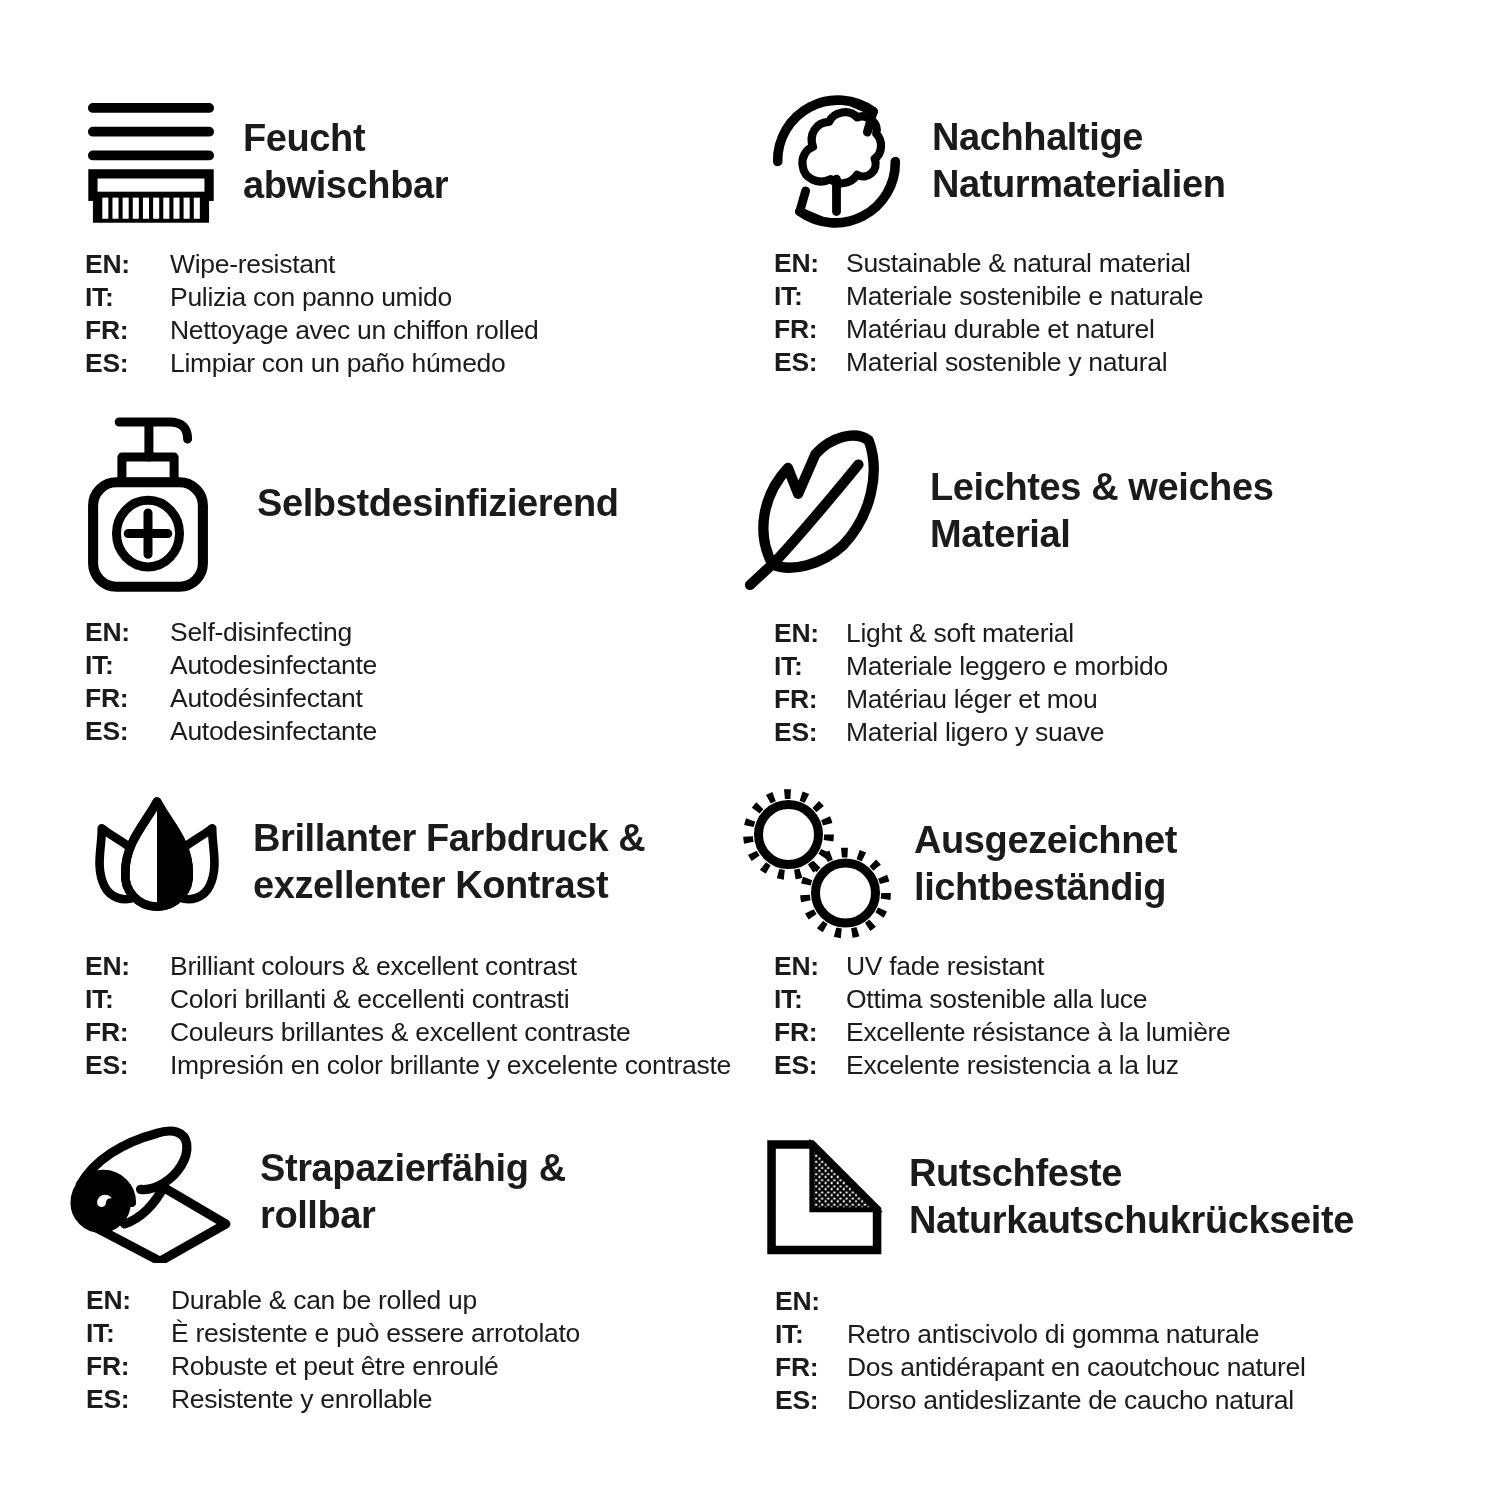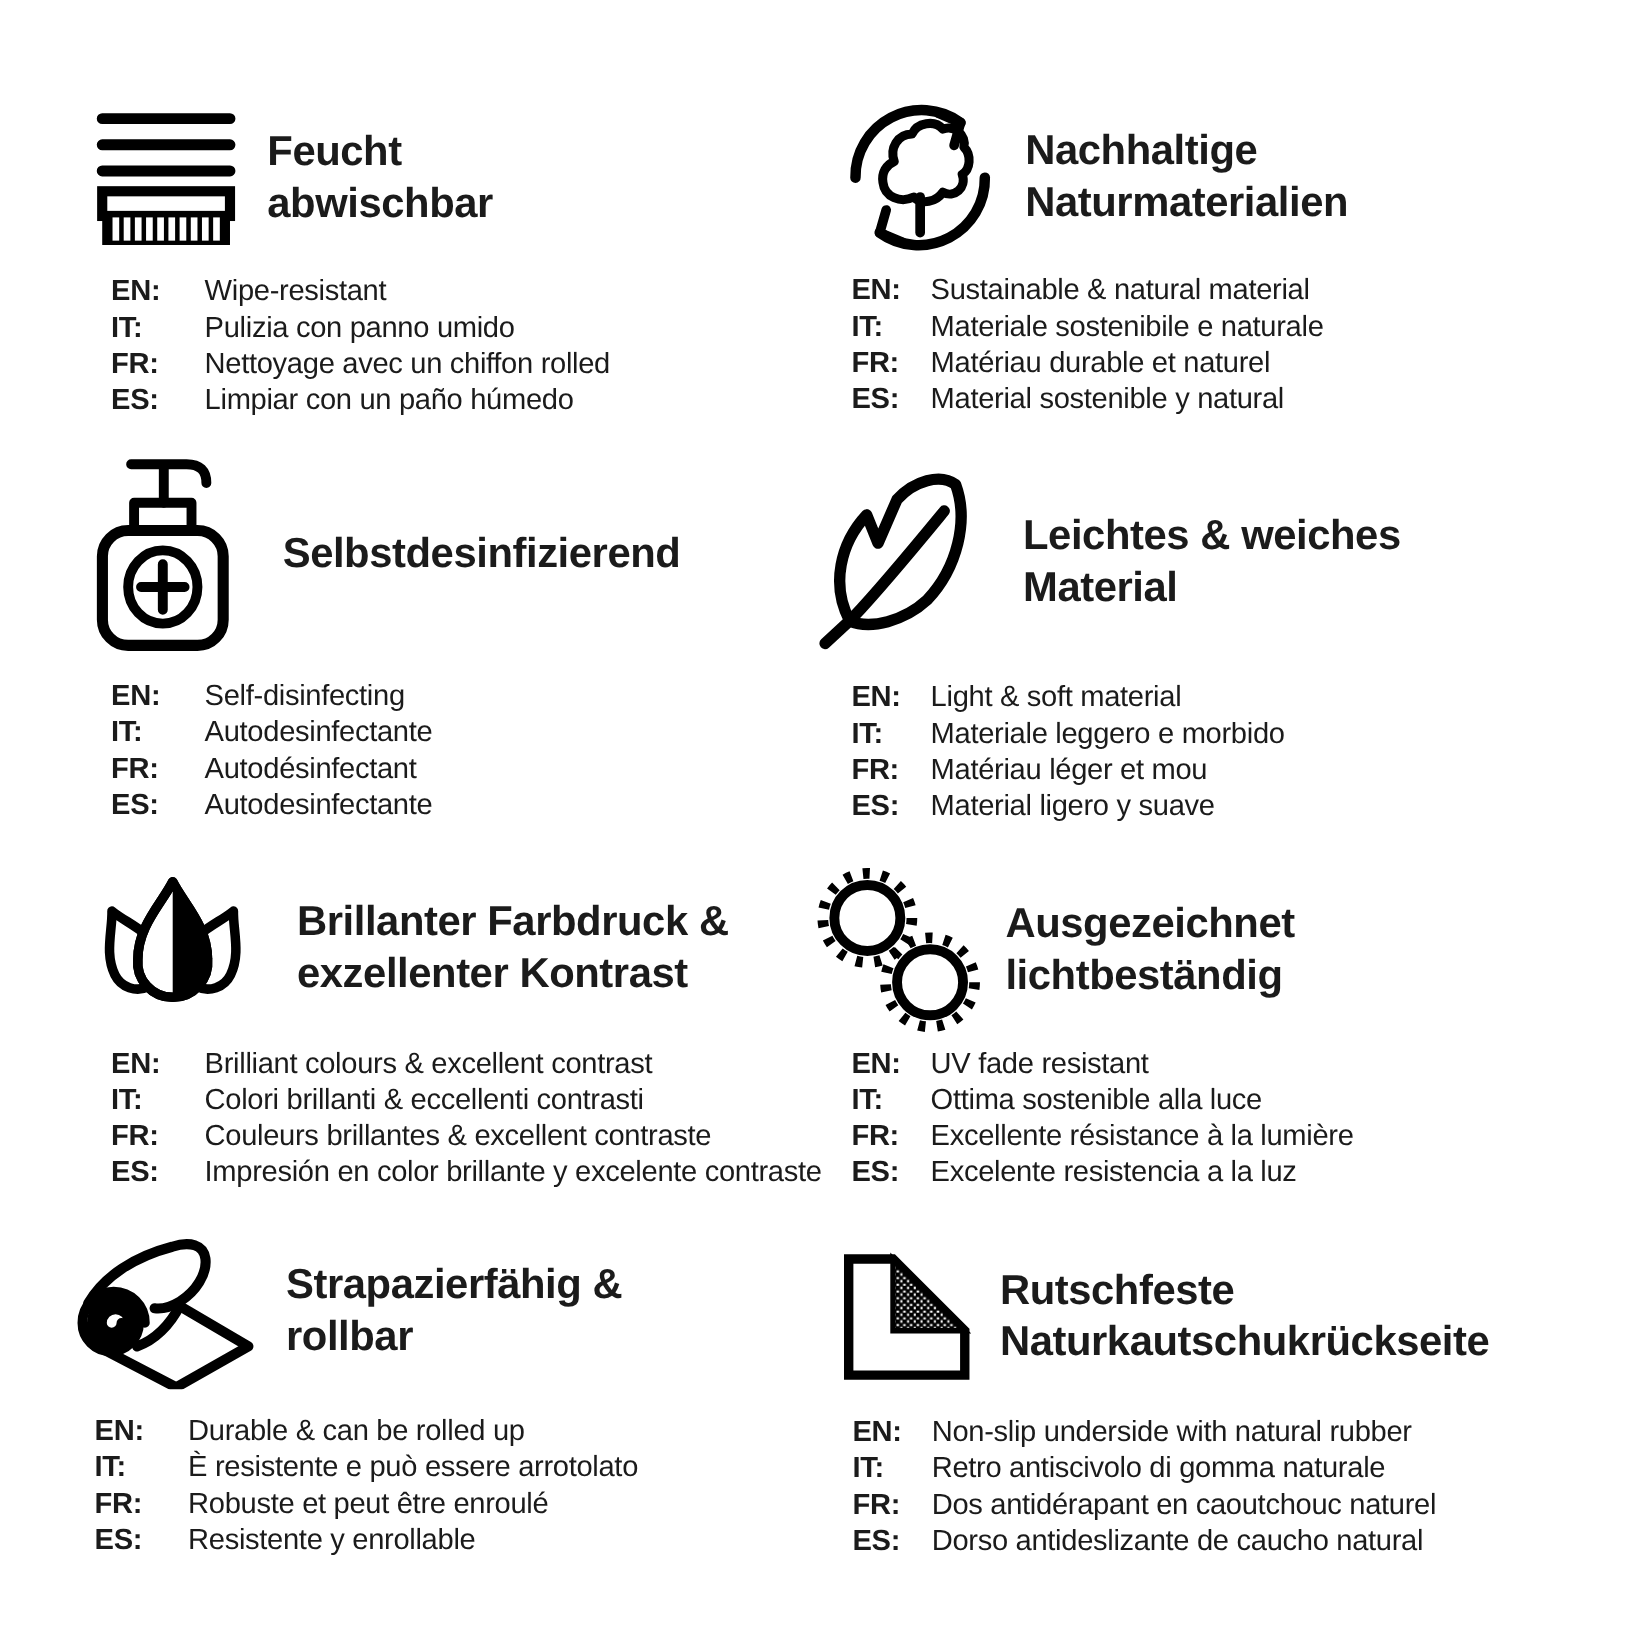--- a/index.html
+++ b/index.html
@@ -8,33 +8,33 @@
     font-family:"Liberation Sans",sans-serif;color:#1b1b1b;overflow:hidden;
   }
   .feature{position:absolute;}
   .head{display:flex;align-items:center;}
   .icon{display:block;flex:0 0 auto;}
   .icon svg{display:block;}
   .title{
     margin:0;font-size:38px;font-weight:700;line-height:47px;
     letter-spacing:-0.4px;white-space:pre-line;color:#1b1b1b;
   }
-  .translations{list-style:none;margin:16px;padding:0;}
+  .translations{list-style:none;margin:0;padding:0;}
   .t-row{display:grid;grid-template-columns:85px 1fr;line-height:33px;
     font-size:26.5px;letter-spacing:-0.3px;}
   .col2 .t-row{grid-template-columns:72px 1fr;}
   .lang{font-weight:700;}
   .text{font-weight:400;white-space:nowrap;}
 
   
   .s0{left:85px;top:88px;width:660px;}   .s0 .head{height:148px;} .s0 .title{margin-left:26px;} .s0 .translations{margin-top:12px;}
   .s1{left:763px;top:85px;width:720px;}  .s1 .head{height:152px;} .s1 .title{margin-left:22px;} .s1 .translations{margin-top:10px;margin-left:11px;}
   .s2{left:85px;top:408px;width:660px;}  .s2 .head{height:190px;} .s2 .title{margin-left:46px;} .s2 .translations{margin-top:18px;}
   .s3{left:738px;top:423px;width:745px;} .s3 .head{height:176px;} .s3 .title{margin-left:20px;} .s3 .translations{margin-top:18px;margin-left:36px;}
-  .s4{left:85px;top:788px;width:680px;}  .s4 .head{height:148px;gap:17px;} .s4 .title{margin-left:24px;} .s4 .translations{margin-top:14px;}
+  .s4{left:85px;top:788px;width:680px;}  .s4 .head{height:148px;} .s4 .title{margin-left:24px;} .s4 .translations{margin-top:14px;}
   .s5{left:742px;top:788px;width:740px;} .s5 .head{height:152px;} .s5 .title{margin-left:22px;} .s5 .translations{margin-top:10px;margin-left:32px;}
   .s6{left:64px;top:1122px;width:690px;} .s6 .head{height:140px;} .s6 .title{margin-left:18px;} .s6 .translations{margin-top:22px;margin-left:22px;}
   .s7{left:763px;top:1125px;width:720px;}.s7 .head{height:144px;} .s7 .title{margin-left:24px;} .s7 .translations{margin-top:16px;margin-left:12px;}
 </style>
 </head>
 <body>
 
 <div class="canvas">
 
   <section class="feature s0 col1">
@@ -296,21 +296,20 @@
           <path d="M7 7 L40 7 L93.5 60.5 L93.5 93.5 L7 93.5 Z" stroke-width="7" fill="#fff" stroke-linejoin="miter"></path>
           <path d="M40 7 L93.5 60.5 L40 60.5 Z" stroke-width="4" fill="url(#dotpat)"></path>
         </svg>
       </span>
       <h2 class="title">Rutschfeste
 Naturkautschukrückseite</h2>
     </div>
     <ul class="translations">
       <li class="t-row">
           <span class="lang">EN:</span>
-          <span class="text">Non-slip underside with natural rubber</span>
         </li>
       <li class="t-row">
           <span class="lang">IT:</span>
           <span class="text">Retro antiscivolo di gomma naturale</span>
         </li>
       <li class="t-row">
           <span class="lang">FR:</span>
           <span class="text">Dos antidérapant en caoutchouc naturel</span>
         </li>
       <li class="t-row">

